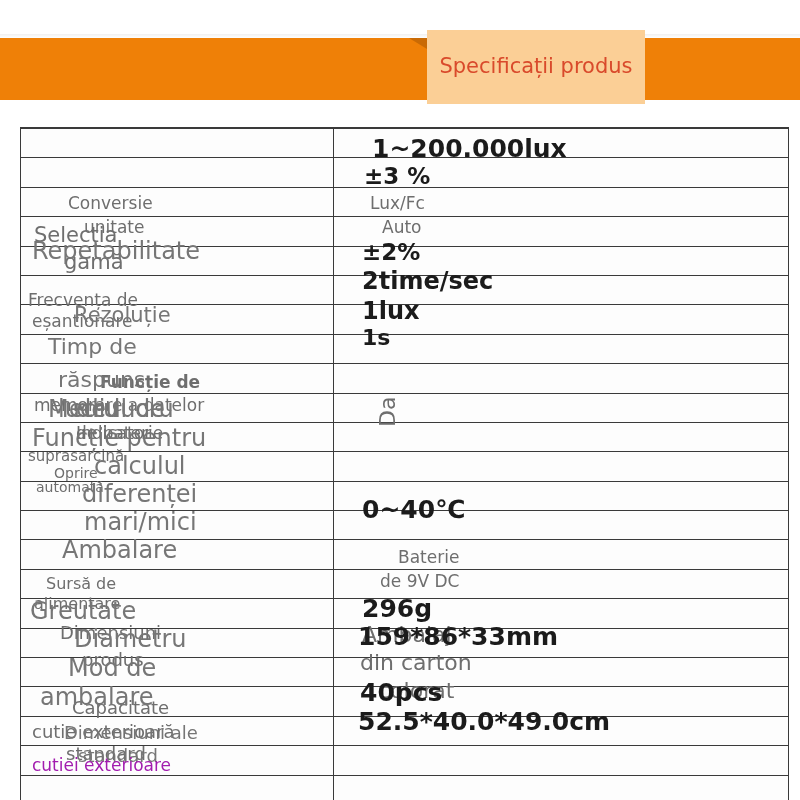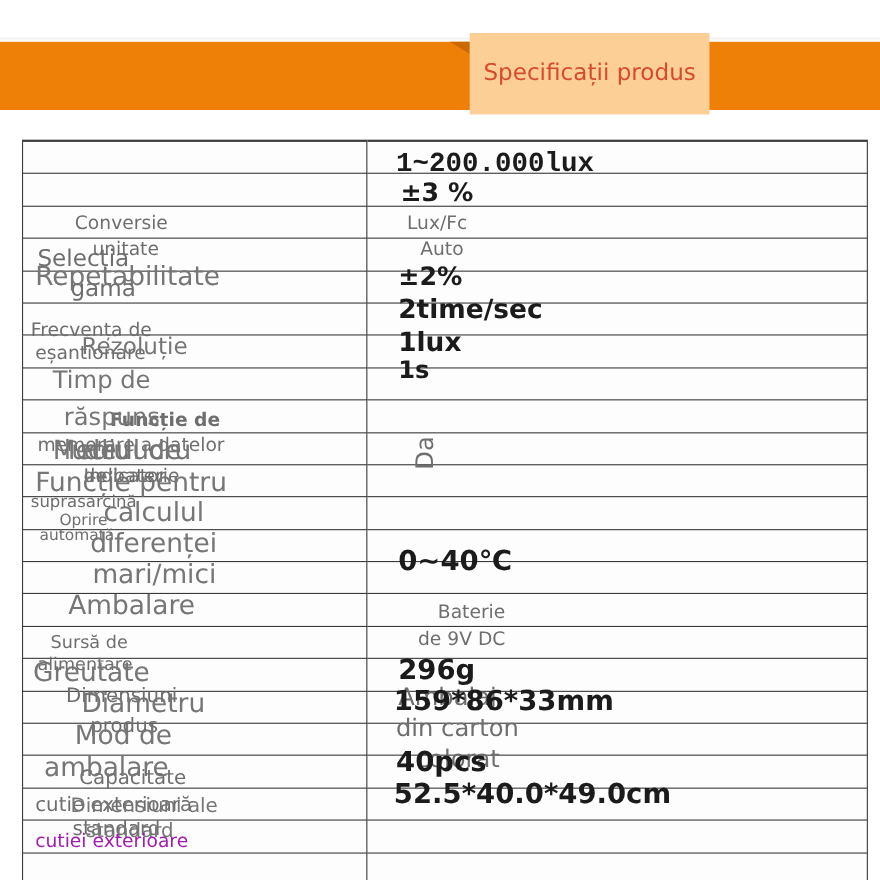--- a/index.html
+++ b/index.html
@@ -274,21 +274,21 @@
       <span class="cellitem" style="left: 350px; top: 66px; font-size: 17px;">Lux/Fc</span>
       <span class="cellitem" style="left: 362px; top: 90px; font-size: 17px;">Auto</span>
       <span class="cellitem rot" style="left: 355px; top: 300px; font-size: 22px;">Da</span>
       <span class="cellitem" style="left: 378px; top: 420px; font-size: 17px;">Baterie</span>
       <span class="cellitem" style="left: 360px; top: 444px; font-size: 17px;">de 9V DC</span>
       <span class="cellitem" style="left: 342px; top: 495px; font-size: 22px;">Ambalaj</span>
       <span class="cellitem" style="left: 340px; top: 523px; font-size: 22px;">din carton</span>
       <span class="cellitem" style="left: 358px; top: 551px; font-size: 22px;">colorat</span>
     </div>
   <div class="layer lay-b" id="layer-value-b">
-      <span class="cellitem dark" style="left: 340px; top: 7px; font-size: 25px; font-family: Liberation Mono, monospace;">1~200.000lux</span>
+      <span class="cellitem dark" style="left: 352px; top: 7px; font-size: 25px;">1~200.000lux</span>
       <span class="cellitem dark" style="left: 344px; top: 36px; font-size: 23px;">±3 %</span>
       <span class="cellitem dark" style="left: 342px; top: 112px; font-size: 23px;">±2%</span>
       <span class="cellitem dark" style="left: 342px; top: 140px; font-size: 24px;">2time/sec</span>
       <span class="cellitem dark" style="left: 342px; top: 170px; font-size: 24px;">1lux</span>
       <span class="cellitem dark" style="left: 342px; top: 198px; font-size: 22px;">1s</span>
       <span class="cellitem dark" style="left: 342px; top: 368px; font-size: 25px;">0~40℃</span>
       <span class="cellitem dark" style="left: 342px; top: 467px; font-size: 25px;">296g</span>
       <span class="cellitem dark" style="left: 338px; top: 495px; font-size: 25px;">159*86*33mm</span>
       <span class="cellitem dark" style="left: 340px; top: 551px; font-size: 25px;">40pcs</span>
       <span class="cellitem dark" style="left: 338px; top: 580px; font-size: 25px;">52.5*40.0*49.0cm</span>

